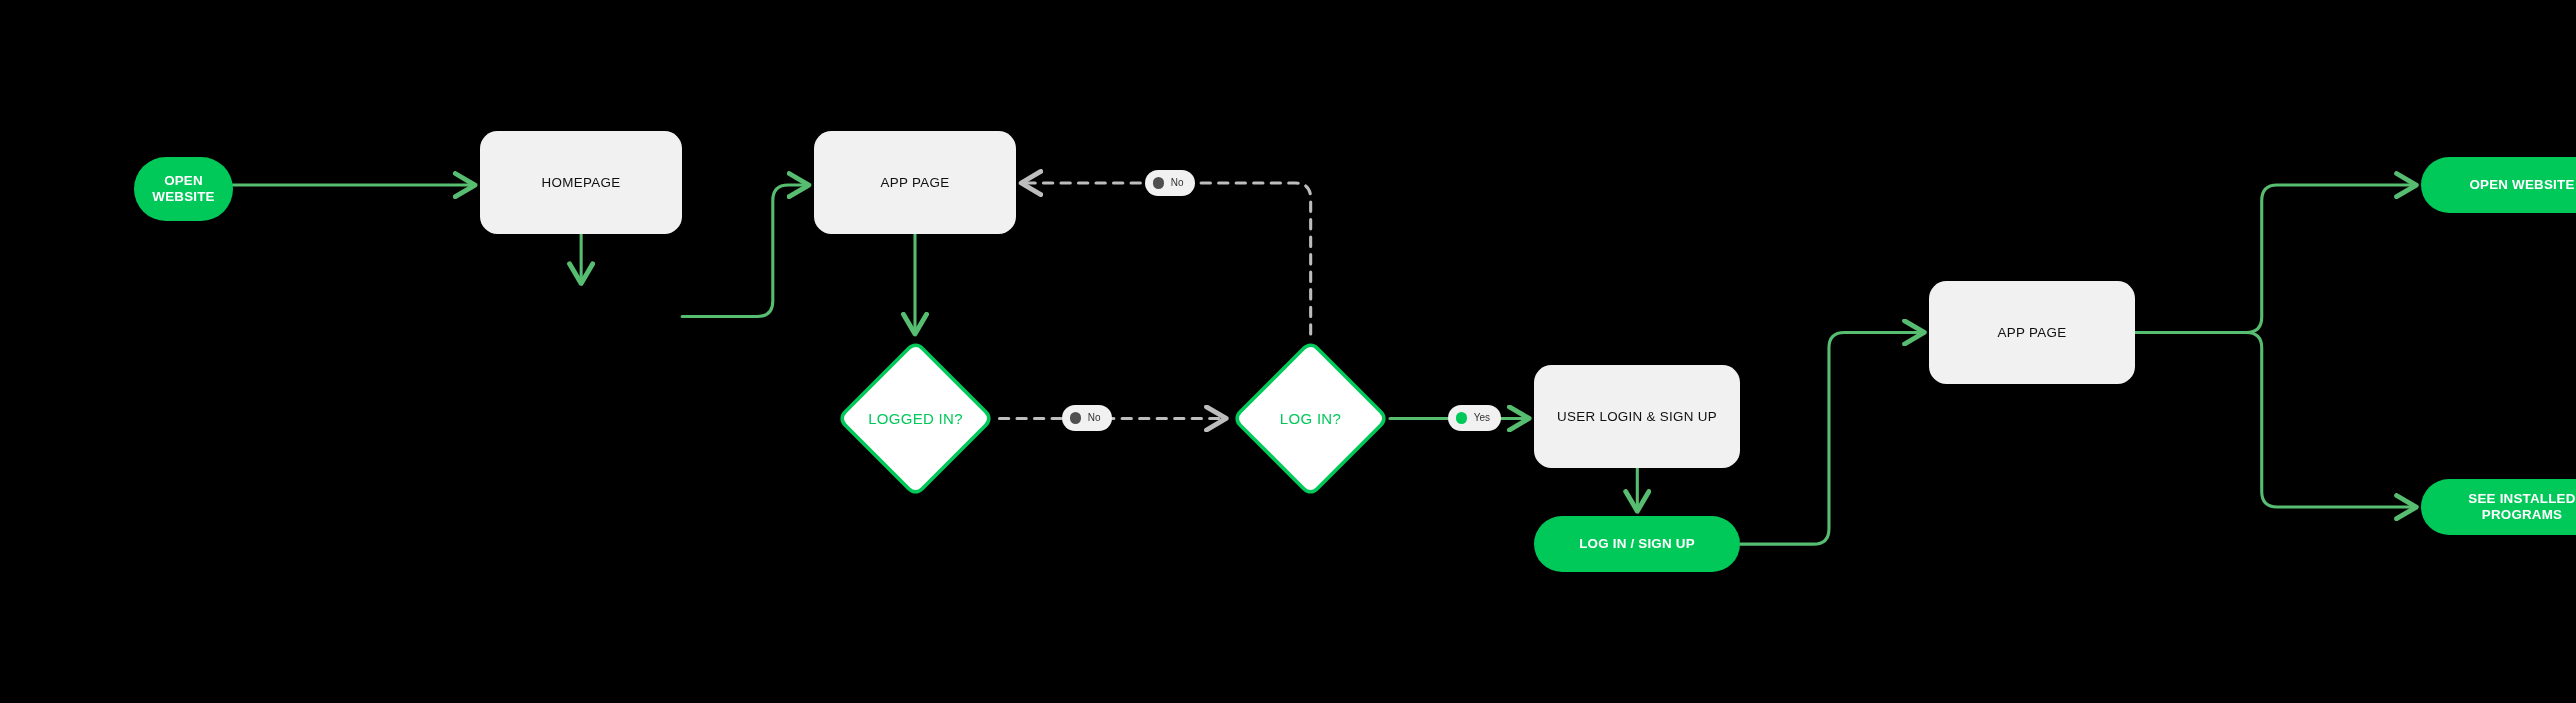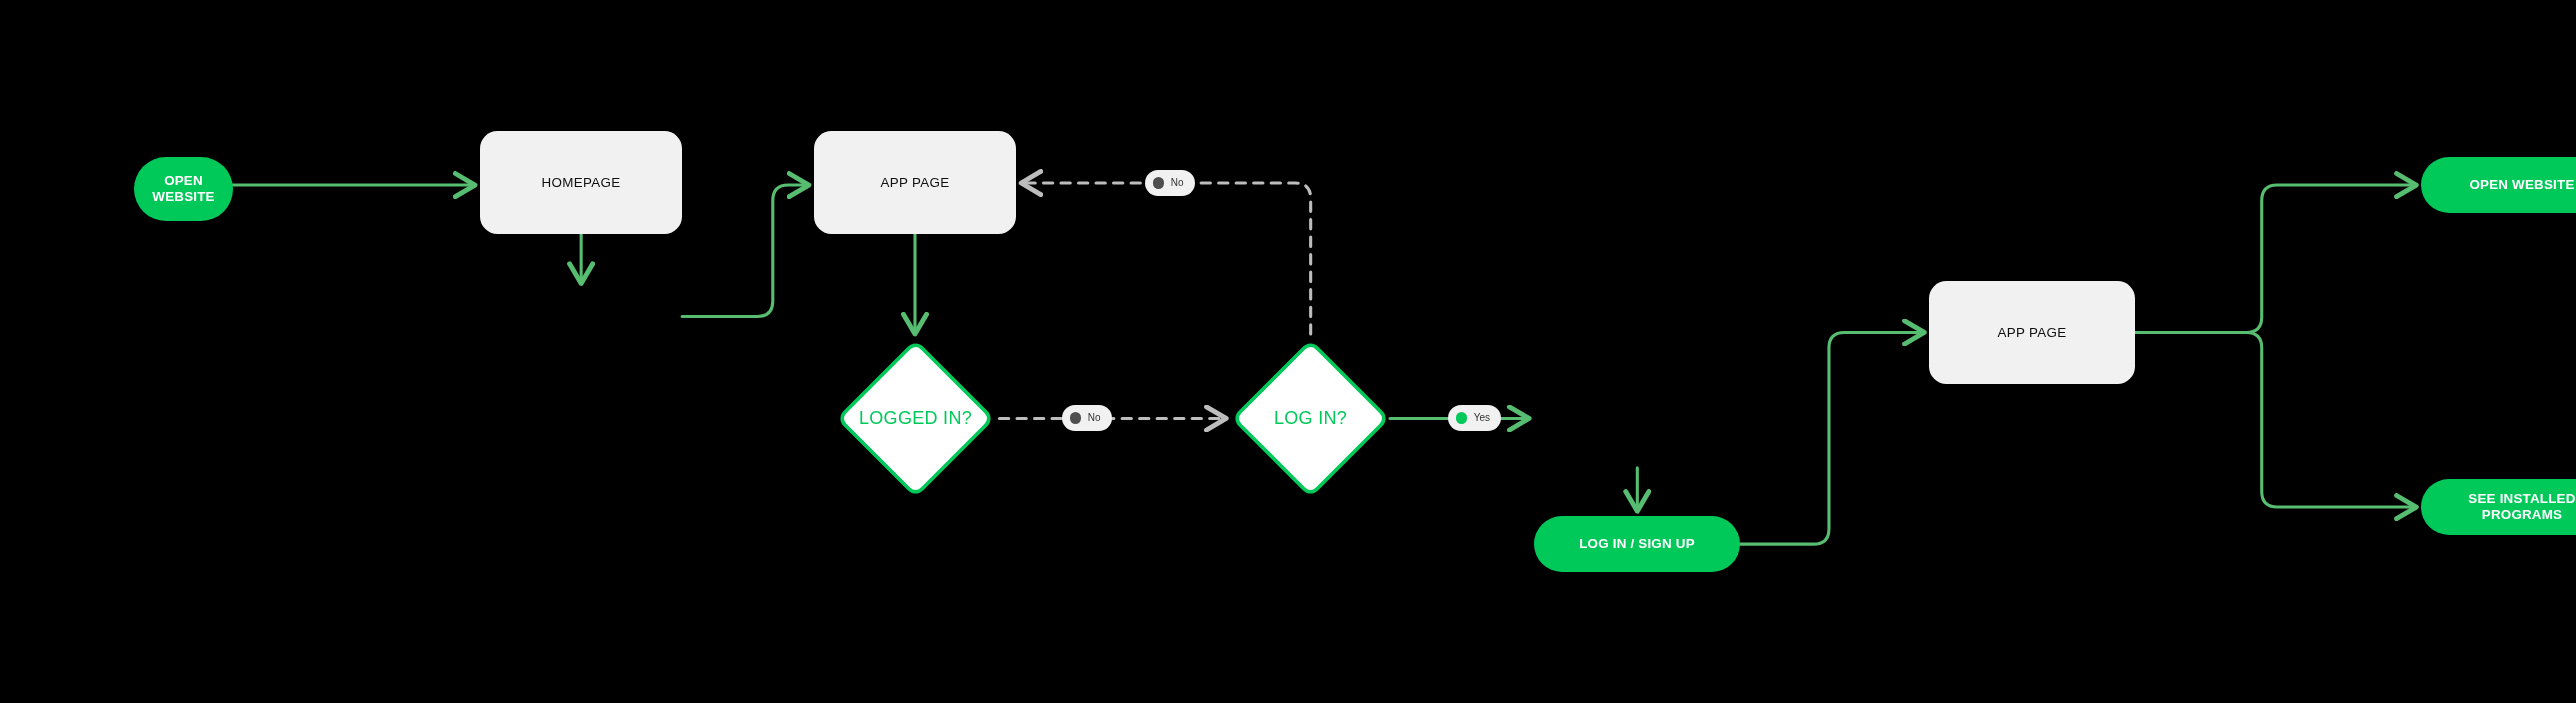--- a/index.html
+++ b/index.html
@@ -6,21 +6,21 @@
   body{width:3491px;height:704px;overflow:hidden;font-family:"Liberation Sans",sans-serif;}
   #stage{position:relative;width:3491px;height:704px;background:#000000;}
   svg.edges{position:absolute;left:0;top:0;width:3491px;height:704px;overflow:visible;}
 
   .node{position:absolute;box-sizing:border-box;display:flex;align-items:center;justify-content:center;text-align:center;}
 
   .screen{background:#f1f1f1;border-radius:17.5px;color:#111111;font-size:13.4px;font-weight:400;letter-spacing:0.3px;}
   .action{background:#00c95a;border-radius:515px;color:#ffffff;font-size:13.4px;font-weight:700;letter-spacing:0.2px;line-height:1.22;padding:0 11.3px;}
   .decision{background:transparent;}
   .decision .dshape{position:absolute;left:0;top:0;width:100%;height:100%;}
-  .decision .dlabel{position:relative;z-index:2;color:#00c95a;font-size:18px;font-weight:400;letter-spacing:0.3px;}
+  .decision .dlabel{position:relative;z-index:2;color:#00c95a;font-size:15px;font-weight:400;letter-spacing:0.3px;}
 
   .badge{position:absolute;display:flex;align-items:center;gap:6.2px;background:#f1f1f1;border-radius:515px;
          height:26px;padding:0 11.3px 0 8.2px;box-sizing:border-box;z-index:6;}
   .badge .dot{width:11.3px;height:11.3px;border-radius:50%;flex:0 0 auto;}
   .badge .btxt{font-size:10px;color:#333333;font-weight:400;line-height:1;}
 </style>
 </head>
 <body>
 
 <div id="stage">
@@ -77,20 +77,23 @@
     <span class="dlabel">LOGGED IN?</span>
   </div>
 
   <div class="node decision" style="left:1231px;top:339px;width:159px;height:159px;">
     <svg class="dshape" viewBox="0 0 308 308">
       <path d="M154,12 Q162,12 167,18 L290,141 Q296,147 296,154 Q296,161 290,167 L167,290 Q161,296 154,296 Q147,296 141,290 L18,167 Q12,161 12,154 Q12,147 18,141 L141,18 Q147,12 154,12 Z" fill="#ffffff" stroke="#00c95a" stroke-width="7"></path>
     </svg>
     <span class="dlabel">LOG IN?</span>
   </div>
 
+  <div class="node screen" style="left:1534px;top:365px;width:206px;height:103px;">
+    <span>USER LOGIN &amp; SIGN UP</span>
+  </div>
 
   <div class="node action" style="left:1534px;top:516px;width:206px;height:56px;justify-content:center;">
     <span>LOG IN / SIGN UP</span>
   </div>
 
   <div class="node screen" style="left:1929px;top:281px;width:206px;height:103px;">
     <span>APP PAGE</span>
   </div>
 
   <div class="node action" style="left:2421px;top:157px;width:202px;height:56px;">

